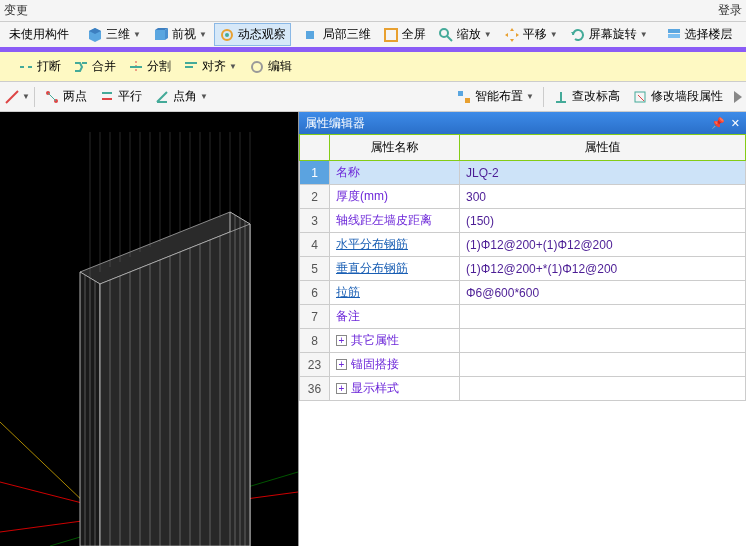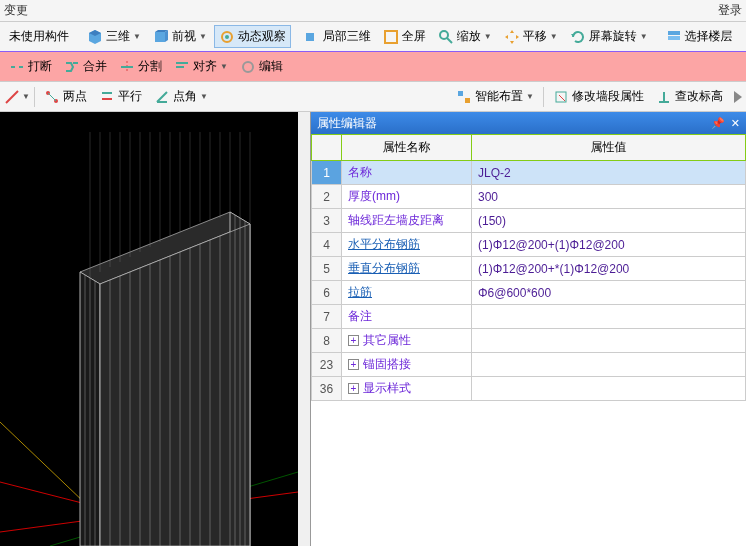--- a/index.html
+++ b/index.html
@@ -1,28 +1,28 @@
 <!DOCTYPE html>
 <html><head>
 <meta charset="utf-8">
 <style>
 * { box-sizing: border-box; margin: 0; padding: 0; }
 body { font-family: "Microsoft YaHei", SimSun, sans-serif; font-size: 12px; background: #f0f0f0; width: 746px; height: 546px; overflow: hidden; }
 .top-bar { display: flex; justify-content: space-between; align-items: center; background: #f5f5f5; border-bottom: 1px solid #ccc; height: 22px; padding: 0 4px; }
 .menu-left { color: #333; }
 .menu-right { color: #333; cursor: pointer; margin-left: 24px; }
-.toolbar { display: flex; align-items: center; background: #f5f5f5; border-bottom: 1px solid #8b5cf6; height: 30px; padding: 0 4px; gap: 2px; }
+.toolbar { display: flex; align-items: center; background: #f5f5f5; border-bottom: 5px solid #8b5cf6; height: 30px; padding: 0 4px; gap: 2px; }
 .tb-item { display: inline-flex; align-items: center; gap: 3px; padding: 2px 4px; cursor: pointer; border: 1px solid transparent; white-space: nowrap; }
 .tb-item.active { border: 1px solid #8ab8e6; background: #d6e8f8; }
 .tb-sep { width: 1px; height: 20px; background: #ccc; margin: 0 2px; }
 .dropdown-arrow { font-size: 8px; color: #555; }
 .icon { width: 16px; height: 16px; display: inline-block; }
-.toolbar2 { display: flex; align-items: center; background: #fca5a5; border-bottom: 1px solid #ccc; height: 30px; padding: 0 4px; gap: 2px; }
+.toolbar2 { display: flex; align-items: center; background: #fef9c3; border-bottom: 1px solid #ccc; height: 30px; padding: 0 13px; gap: 2px; }
 .toolbar3 { display: flex; align-items: center; background: #f5f5f5; border-bottom: 1px solid #ccc; height: 30px; padding: 0 4px; gap: 2px; }
-.main-area { display: flex; height: calc(546px - 22px - 30px - 30px - 30px); gap: 12px; }
+.main-area { display: flex; height: calc(546px - 22px - 30px - 30px - 30px); }
 .viewport { width: 298px; background: #000; position: relative; overflow: hidden; }
 .triangle-arrow { position: absolute; right: 2px; top: 2px; width: 0; height: 0; border-top: 6px solid transparent; border-bottom: 6px solid transparent; border-left: 8px solid #888; cursor: pointer; }
 .panel { flex: 1; display: flex; flex-direction: column; border-left: 1px solid #999; background: #fff; }
 .panel-header { background: linear-gradient(#3d8be8, #2a6fc9); color: #fff; font-size: 12px; padding: 3px 6px; display: flex; align-items: center; justify-content: space-between; height: 22px; }
 .panel-controls { display: flex; gap: 6px; }
 .panel-ctrl { cursor: pointer; font-size: 11px; }
 .prop-table { width: 100%; border-collapse: collapse; font-size: 12px; }
 .prop-table th { border: 1px solid #84cc16; padding: 4px 6px; text-align: center; font-weight: normal; background: #f5f5f5; }
 .prop-table th.name-col { width: 130px; }
 .prop-table th.num-col { width: 30px; }
@@ -192,30 +192,30 @@
     <svg class="icon" viewBox="0 0 16 16">
         <rect x="2" y="2" width="5" height="5" fill="#5aa6e0"></rect>
         <rect x="9" y="9" width="5" height="5" fill="#e8a030"></rect>
       </svg>
     <span>智能布置</span>
       <span class="dropdown-arrow">▼</span>
   </span>
   <span class="tb-sep"></span>
   <span class="tb-item">
     <svg class="icon" viewBox="0 0 16 16">
+        <path d="M3 13h10M8 3v10" stroke="#4a9" stroke-width="2"></path>
+      </svg>
+    <span>查改标高</span>
+  </span>
+  <span class="tb-item">
+    <svg class="icon" viewBox="0 0 16 16">
         <rect x="3" y="3" width="10" height="10" fill="none" stroke="#4a9" stroke-width="1"></rect>
         <path d="M6 6l6 6" stroke="#d44"></path>
       </svg>
     <span>修改墙段属性</span>
-  </span>
-  <span class="tb-item">
-    <svg class="icon" viewBox="0 0 16 16">
-        <path d="M3 13h10M8 3v10" stroke="#4a9" stroke-width="2"></path>
-      </svg>
-    <span>查改标高</span>
   </span>
   <div class="triangle-arrow" style="position:static;display:inline-block;margin-left:4px"></div>
 </div>
 
 <div class="main-area">
   <div class="viewport">
     <svg class="wall-svg" width="298" height="434">
       <line x1="0" y1="420" x2="298" y2="380" stroke="#cc0000" stroke-width="1"></line>
       <line x1="0" y1="370" x2="250" y2="434" stroke="#cc0000" stroke-width="1"></line>
       <line x1="50" y1="434" x2="298" y2="360" stroke="#005500" stroke-width="1"></line>

